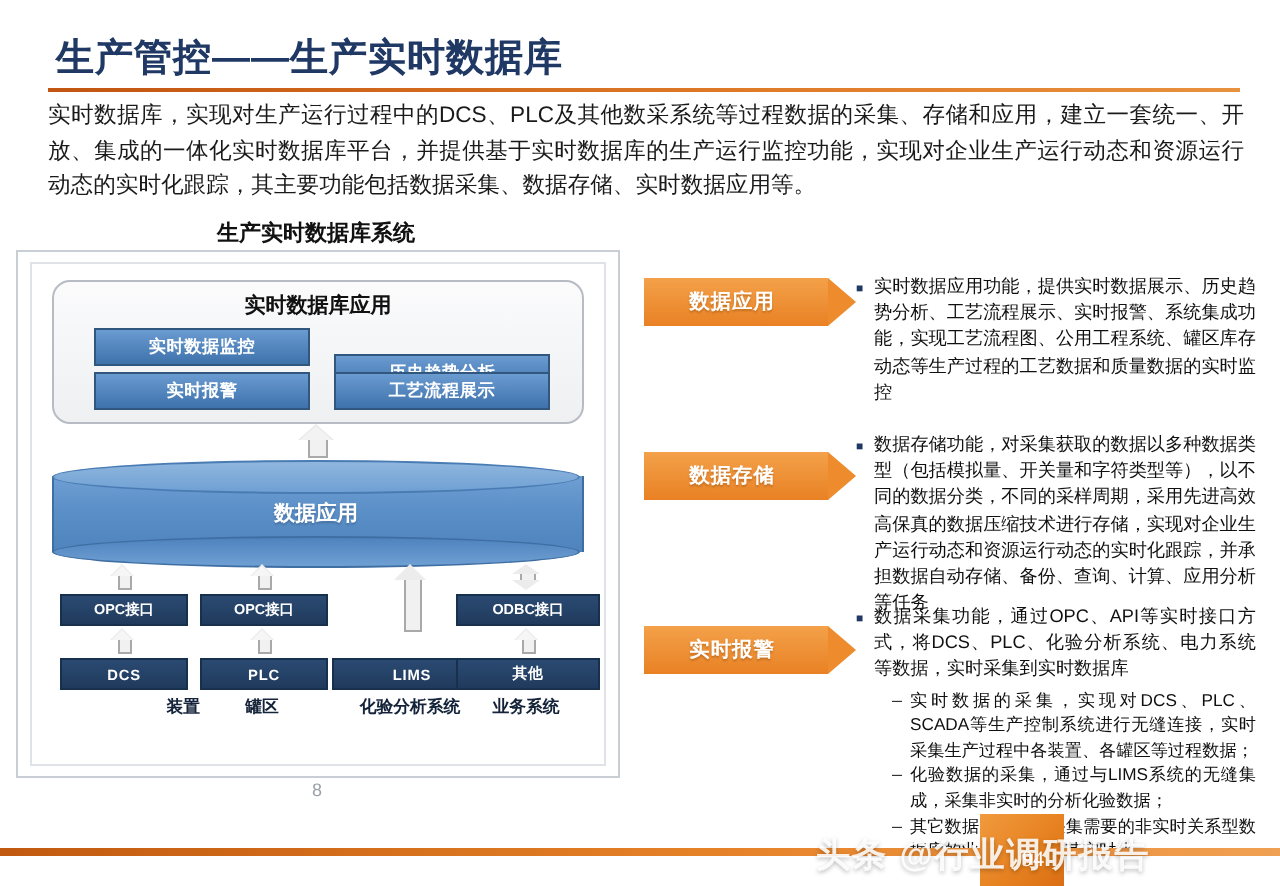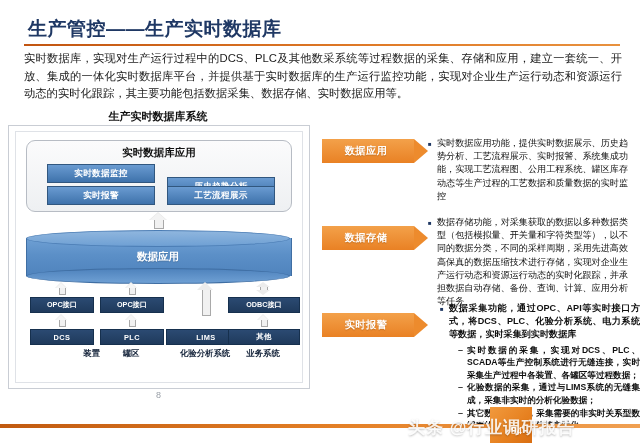--- a/index.html
+++ b/index.html
@@ -357,21 +357,21 @@
     <div class="b-row">
       <div class="b-mark sq"></div>
       <div class="b-text">数据存储功能，对采集获取的数据以多种数据类型（包括模拟量、开关量和字符类型等），以不同的数据分类，不同的采样周期，采用先进高效高保真的数据压缩技术进行存储，实现对企业生产运行动态和资源运行动态的实时化跟踪，并承担数据自动存储、备份、查询、计算、应用分析等任务</div>
     </div>
   </div>
 
   <div class="callout" style="left:322px;top:313px;">
     <div class="lbl">实时报警</div>
     <div class="tip"></div>
   </div>
-  <div class="bullet-block" style="left:440px;top:302px;width:200px;font-weight:bold;">
+  <div class="bullet-block" style="left:428px;top:302px;width:200px;">
     <div class="b-row">
       <div class="b-mark sq"></div>
       <div class="b-text">数据采集功能，通过OPC、API等实时接口方式，将DCS、PLC、化验分析系统、电力系统等数据，实时采集到实时数据库</div>
     </div>
     <div class="sub-row" style="margin-top:2px;">
       <div class="sub-mark">–</div>
       <div class="sub-text">实时数据的采集，实现对DCS、PLC、SCADA等生产控制系统进行无缝连接，实时采集生产过程中各装置、各罐区等过程数据；</div>
     </div>
     <div class="sub-row">
       <div class="sub-mark">–</div>

